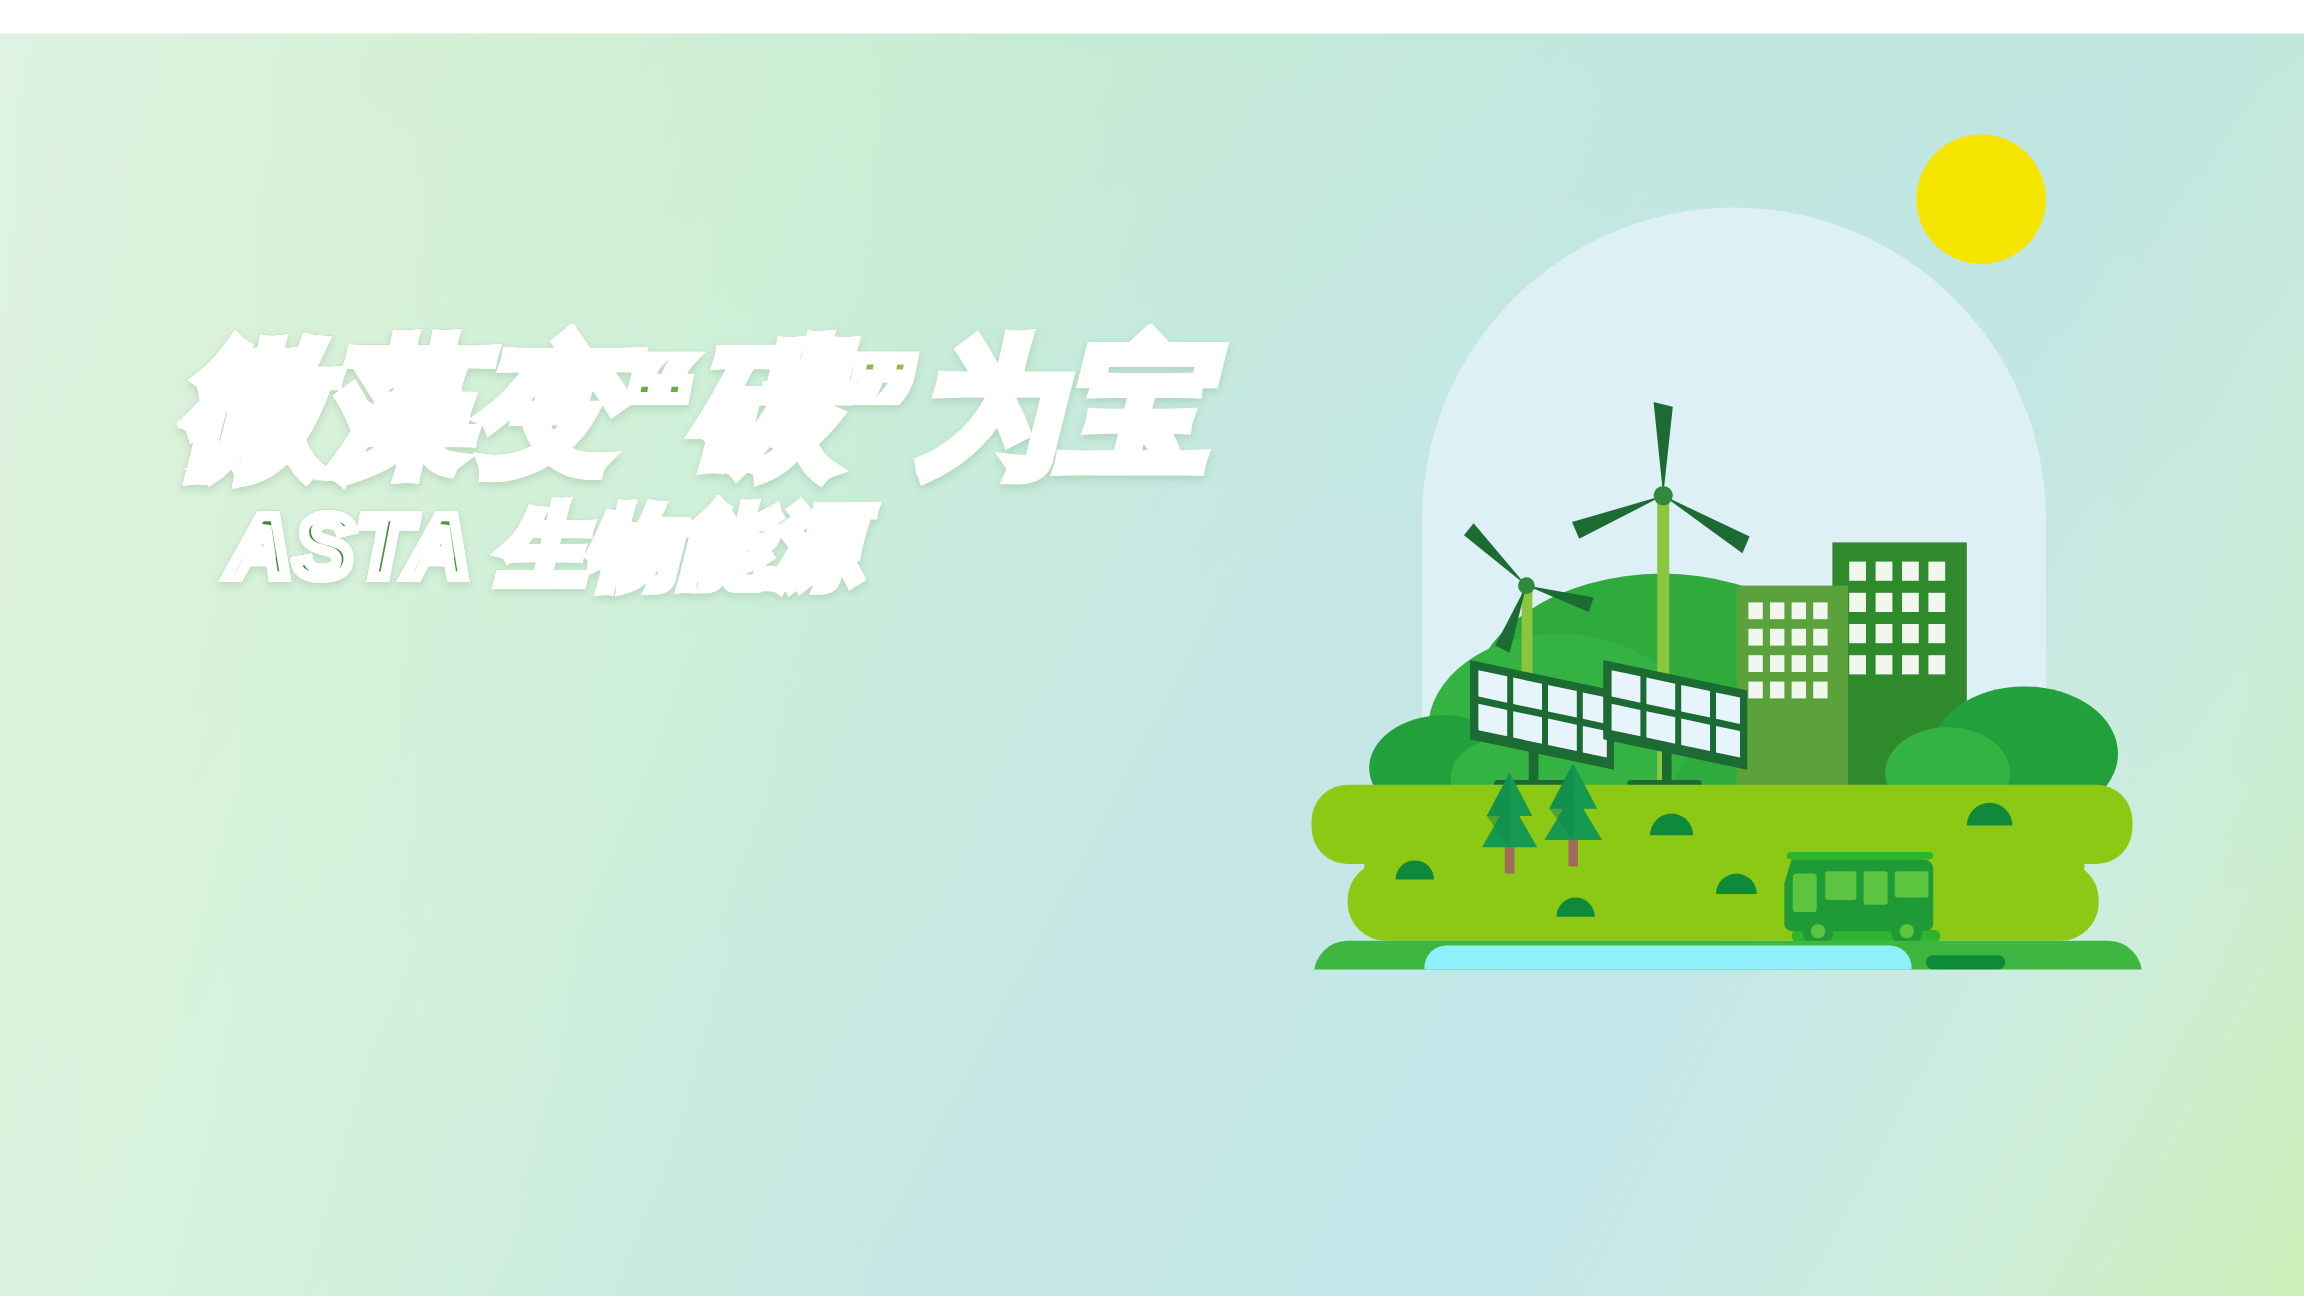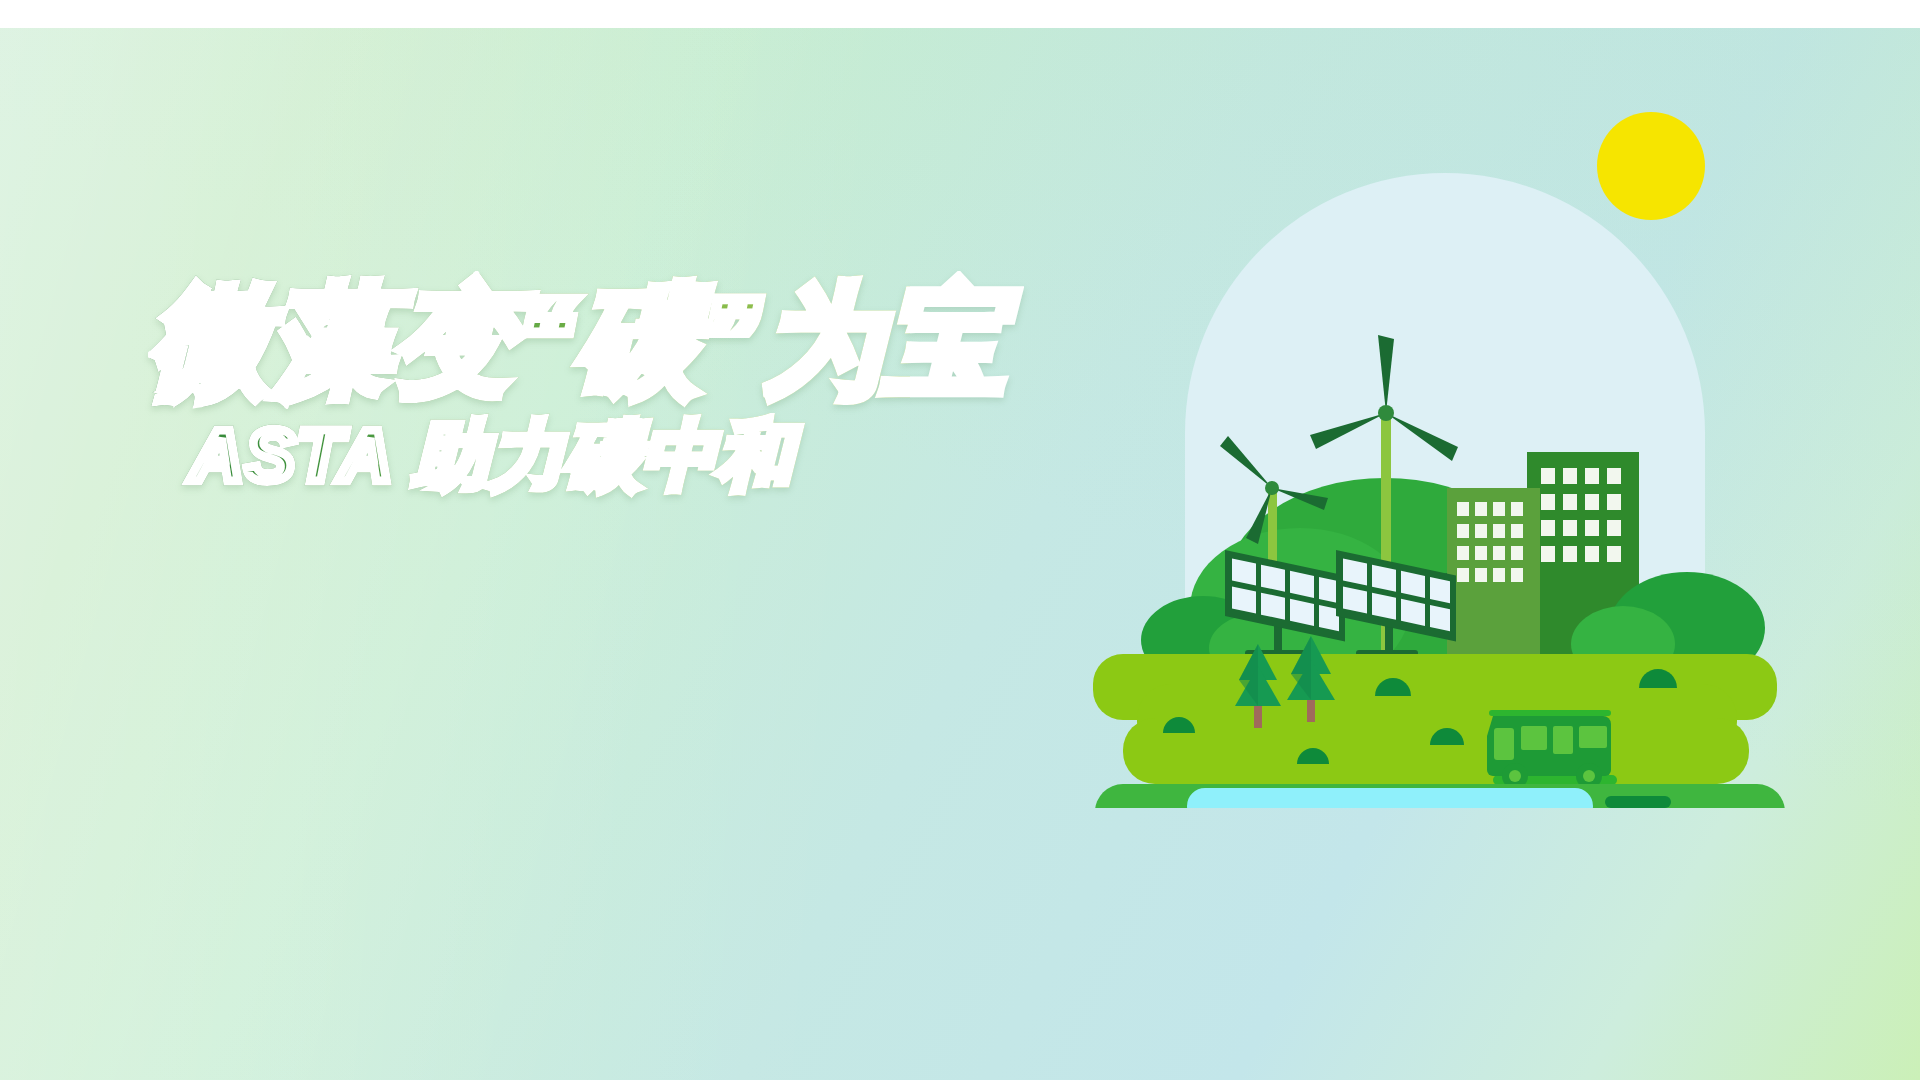--- a/index.html
+++ b/index.html
@@ -110,21 +110,21 @@
 </style>
 </head>
 <body>
 
 <div id="banner">
 
   <div class="text-block">
 
     <div class="title-main">微藻变“碳”为宝</div>
 
-    <div class="title-sub">ASTA 助力碳中和</div>
+    <div class="title-sub">ASTA 生物能源</div>
 
   </div>
 
   <div class="illustration">
     <svg viewBox="0 0 720 720" xmlns="http://www.w3.org/2000/svg" aria-hidden="true">
 
       <circle cx="566" cy="78" r="54" fill="#f6e500"></circle>
 
       <path d="M100 545 L100 345 A260 260 0 0 1 620 345 L620 545 Z" fill="#ddf0f5"></path>
 

